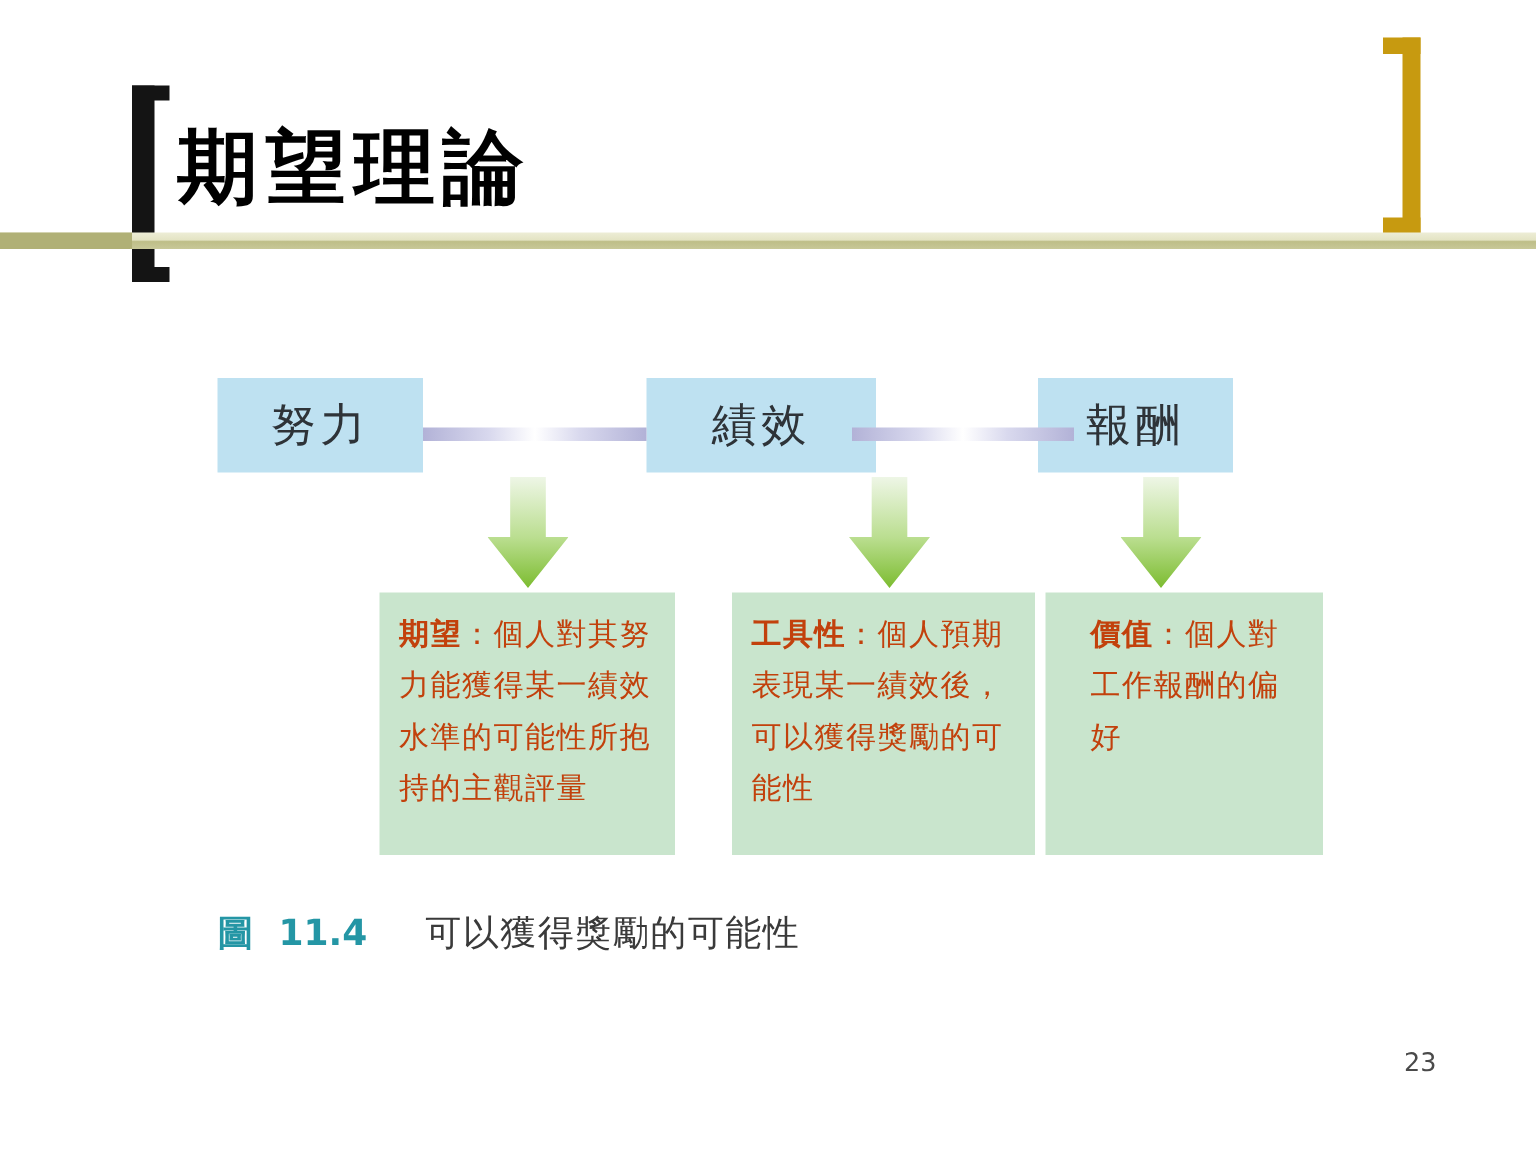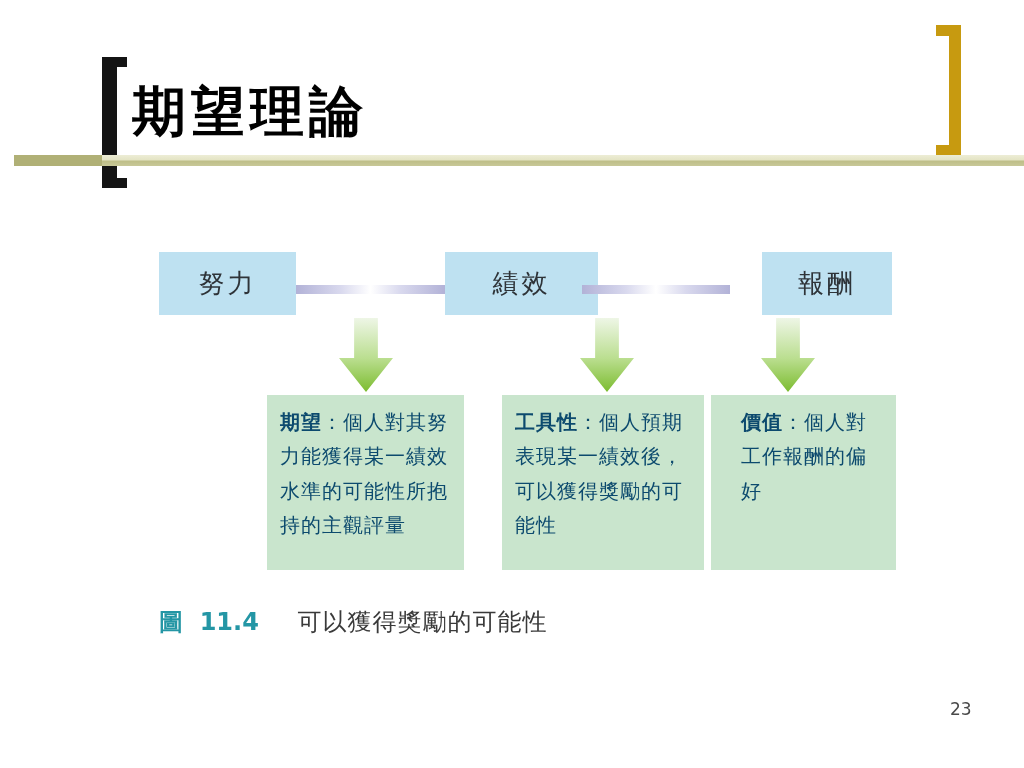--- a/index.html
+++ b/index.html
@@ -2,21 +2,21 @@
 <html><head>
 <meta charset="utf-8">
 <style>
   * { margin:0; padding:0; box-sizing:border-box; }
   html,body { width:1024px; height:768px; }
   body {
     background:#ffffff;
     font-family:"DejaVu Sans","Liberation Sans",sans-serif;
     position:relative; overflow:hidden;
   }
-  .abs { position:absolute;margin-left:14px; }
+  .abs { position:absolute; }
 
   
   .black-bracket {
     left:88px; top:57px; width:25px; height:131px;
     border-left:15px solid #141414;
     border-top:10px solid #141414;
     border-bottom:10px solid #141414;
   }
   .gold-bracket {
     left:922px; top:25px; width:25px; height:131px;
@@ -36,26 +36,26 @@
   }
   .rule-left-seg {
     left:0; top:155px; width:88px; height:11px;
     background:#b0b076;
   }
 
   
   .top-box {
     background:#BEE1F1; color:#2e3338;
     display:flex; align-items:center; justify-content:center;
-    font-size:26px; letter-spacing:3px;
+    font-size:30px; letter-spacing:3px;
     top:252px; height:63px;
   }
   .top-box.b1 { left:145px; width:137px; }
   .top-box.b2 { left:431px; width:153px;font-family:Liberation Mono, monospace; }
-  .top-box.b3 { left:748px; width:130px; }
+  .top-box.b3 { left:692px; width:130px; }
 
   
   .connector {
     top:285px; height:9px;
     background:linear-gradient(to right,#b2b2d7 0%,#d9d9ee 30%,#ffffff 50%,#d9d9ee 70%,#b2b2d7 100%);
   }
   .connector.c1 { left:282px; width:149px; }
   .connector.c2 { left:568px; width:148px; }
 
   
@@ -63,21 +63,21 @@
     top:318px; width:54px; height:74px;
     background:linear-gradient(to bottom,#eef6e6 0%,#bade8f 55%,#7cbc30 100%);
     clip-path:polygon(28% 0, 72% 0, 72% 54%, 100% 54%, 50% 100%, 0 54%, 28% 54%);
   }
   .down-arrow.a1 { left:325px; }
   .down-arrow.a2 { left:566px; }
   .down-arrow.a3 { left:747px; }
 
   
   .detail-box {
-    background:#C9E5CD; color:#0c4a6e;
+    background:#C9E5CD; color:#c2410c;
     top:395px; height:175px;
     font-size:20px; line-height:1.72;
     padding:10px 13px;
     letter-spacing:1px;
   }
   .detail-box .term { font-weight:bold; }
   .detail-box.d1 { left:253px; width:197px; }
   .detail-box.d2 { left:488px; width:202px; }
   .detail-box.d3 { left:697px; width:185px;padding-left:30px; }
 

